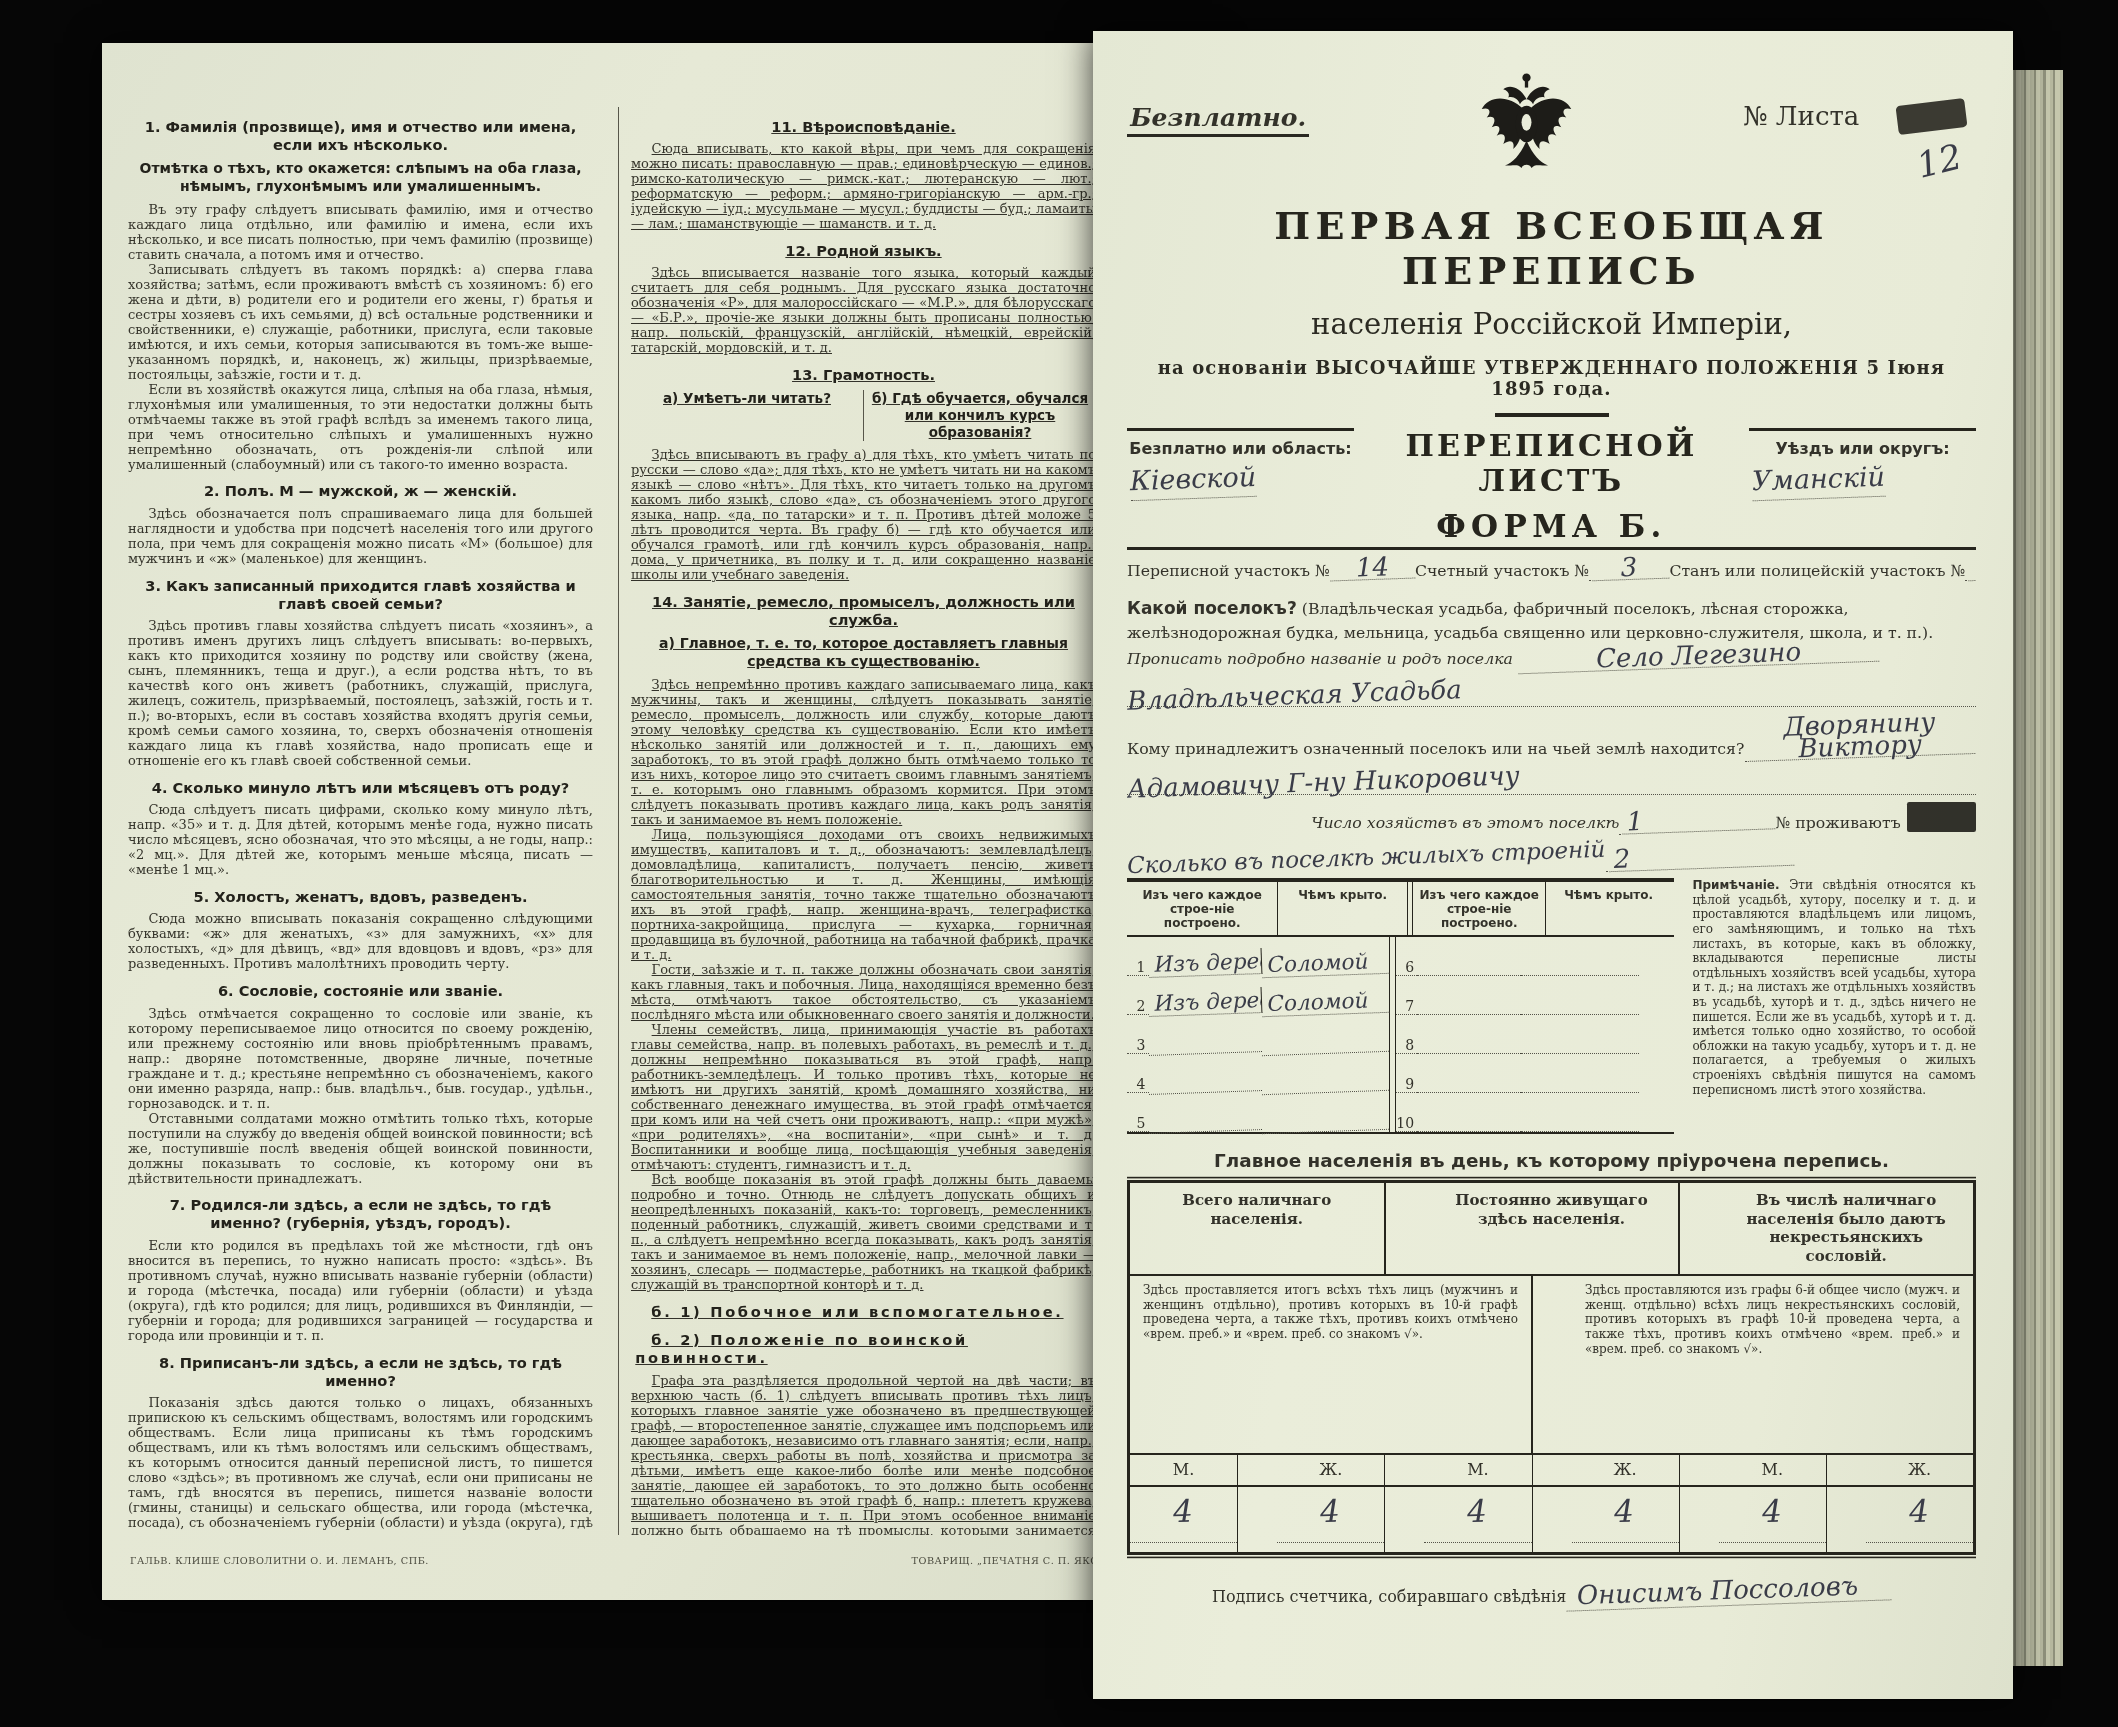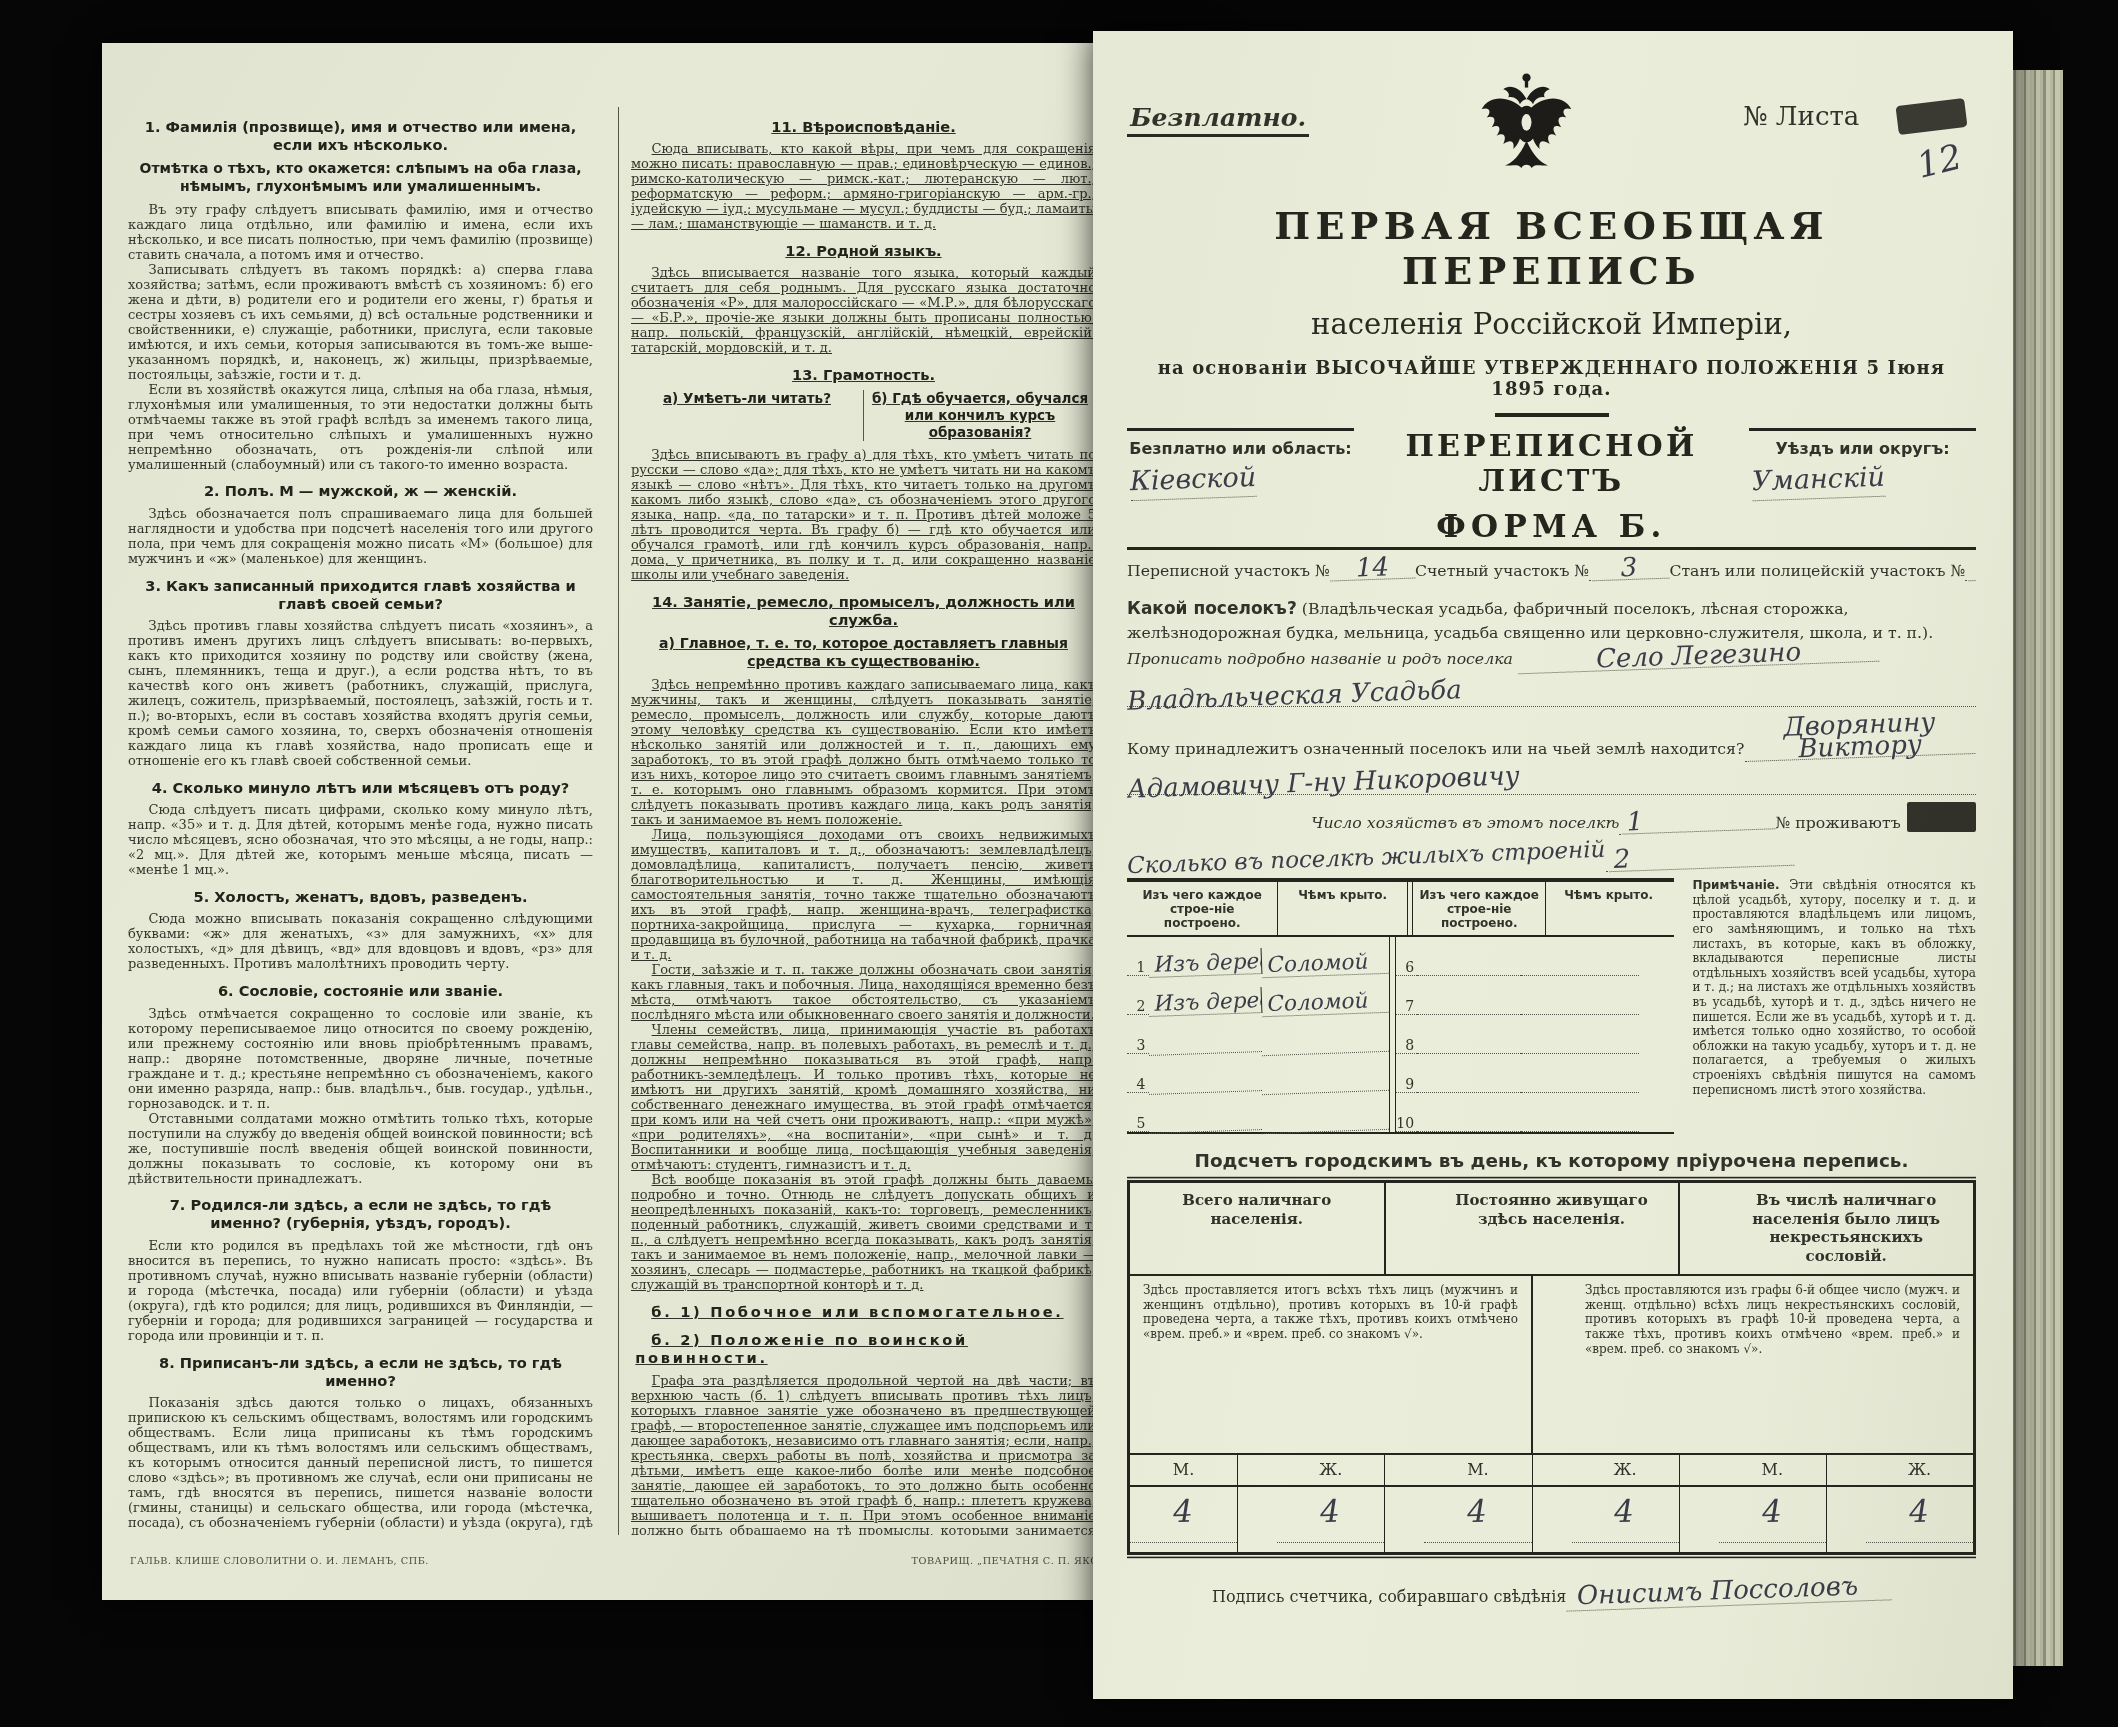--- a/index.html
+++ b/index.html
@@ -294,26 +294,26 @@
                 <div class="b-c b-roof" style="width: 118px;"></div>
               </div>
             </div>
         </div>
         <div class="note">
           <b>Примѣчаніе.</b>
           <span>Эти свѣдѣнія относятся къ цѣлой усадьбѣ, хутору, поселку и т. д. и проставляются владѣльцемъ или лицомъ, его замѣняющимъ, и только на тѣхъ листахъ, въ которые, какъ въ обложку, вкладываются переписные листы отдѣльныхъ хозяйствъ всей усадьбы, хутора и т. д.; на листахъ же отдѣльныхъ хозяйствъ въ усадьбѣ, хуторѣ и т. д., здѣсь ничего не пишется. Если же въ усадьбѣ, хуторѣ и т. д. имѣется только одно хозяйство, то особой обложки на такую усадьбу, хуторъ и т. д. не полагается, а требуемыя о жилыхъ строеніяхъ свѣдѣнія пишутся на самомъ переписномъ листѣ этого хозяйства.</span>
         </div>
       </div>
 
-      <div class="c-title">Подсчетъ городскимъ въ день, къ которому пріурочена перепись.</div>
+      <div class="c-title">Главное населенія въ день, къ которому пріурочена перепись.</div>
       <div class="c-table">
         <div class="c-heads" id="c-heads">
             <div class="c-head">Всего наличнаго населенія.</div>
             <div class="c-head">Постоянно живущаго здѣсь населенія.</div>
-            <div class="c-head">Въ числѣ наличнаго населенія было лицъ некрестьянскихъ сословій.</div>
+            <div class="c-head">Въ числѣ наличнаго населенія было даютъ некрестьянскихъ сословій.</div>
           </div>
         <div class="c-descs" id="c-descs">
             <div class="c-desc">Здѣсь проставляется итогъ всѣхъ тѣхъ лицъ (мужчинъ и женщинъ отдѣльно), противъ которыхъ въ 10-й графѣ проведена черта, а также тѣхъ, противъ коихъ отмѣчено «врем. преб.» и «врем. преб. со знакомъ √».</div>
             <div class="c-desc">Здѣсь проставляются изъ графы 6-й общее число (мужч. и женщ. отдѣльно) всѣхъ лицъ некрестьянскихъ сословій, противъ которыхъ въ графѣ 10-й проведена черта, а также тѣхъ, противъ коихъ отмѣчено «врем. преб.» и «врем. преб. со знакомъ √».</div>
           </div>
         <div class="c-mf" id="c-mf">
             <div class="c-mfc">М.</div>
             <div class="c-mfc">Ж.</div>
             <div class="c-mfc">М.</div>
             <div class="c-mfc">Ж.</div>

